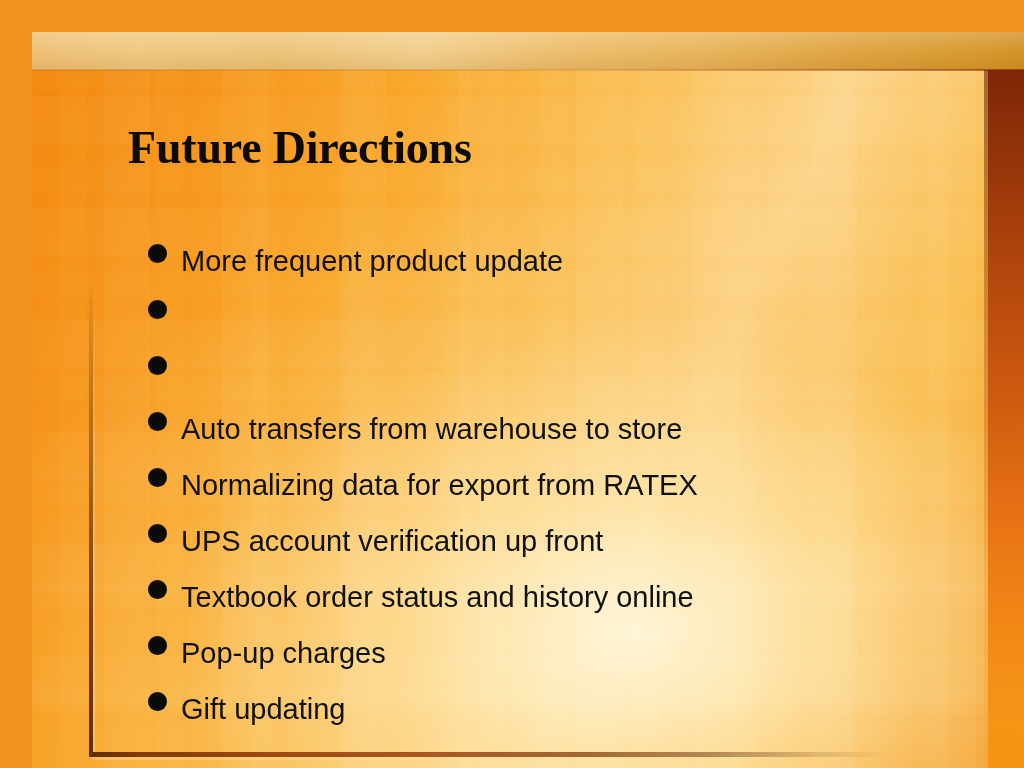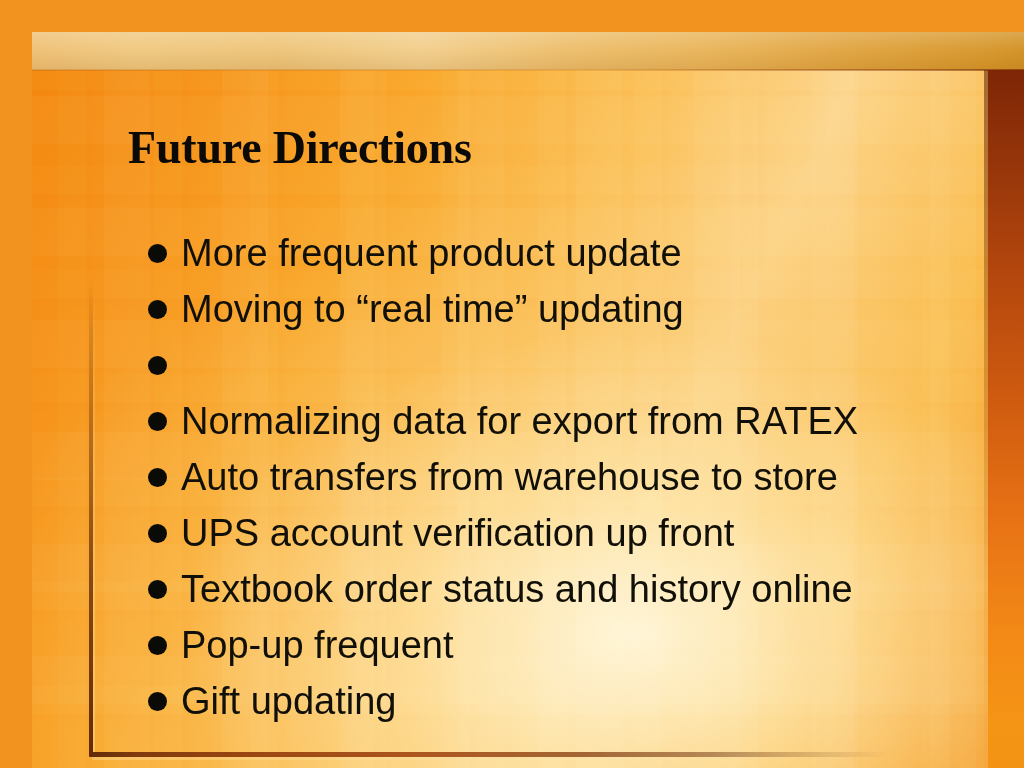--- a/index.html
+++ b/index.html
@@ -196,23 +196,22 @@
     position:absolute;
     left:88px; top:181px;
     width:880px;
     list-style:none;
   }
   .bullet-item {
     position:relative;
     height:48px;
     padding-left:37px;
     display:flex;
-    align-items:center;
     font-family:"Liberation Sans", sans-serif;
-    font-size:38px;
+    font-size:29px;
     line-height:48px;
     color:#111008;
     white-space:nowrap;
   }
   .bullet-marker {
     position:absolute;
     left:4px; top:50%;
     width:19px; height:19px;
     margin-top:-9px;
     border-radius:50%;
@@ -248,51 +247,50 @@
 
     <ul id="bullet-list">
 
       <li class="bullet-item">
         <span class="bullet-marker"></span>
         <span class="bullet-text">More frequent product update</span>
       </li>
 
       <li class="bullet-item">
         <span class="bullet-marker"></span>
-        <span class="bullet-text">Moving to “real time” updating</span>
-      </li>
-
-      <li class="bullet-item">
-        <span class="bullet-marker"></span>
+      </li>
+
+      <li class="bullet-item">
+        <span class="bullet-marker"></span>
+      </li>
+
+      <li class="bullet-item">
+        <span class="bullet-marker"></span>
+        <span class="bullet-text">Auto transfers from warehouse to store</span>
       </li>
 
       <li class="bullet-item">
         <span class="bullet-marker"></span>
         <span class="bullet-text">Normalizing data for export from RATEX</span>
       </li>
 
       <li class="bullet-item">
         <span class="bullet-marker"></span>
-        <span class="bullet-text">Auto transfers from warehouse to store</span>
-      </li>
-
-      <li class="bullet-item">
-        <span class="bullet-marker"></span>
         <span class="bullet-text">UPS account verification up front</span>
       </li>
 
 
       <li class="bullet-item">
         <span class="bullet-marker"></span>
         <span class="bullet-text">Textbook order status and history online</span>
       </li>
 
       <li class="bullet-item">
         <span class="bullet-marker"></span>
-        <span class="bullet-text">Pop-up frequent</span>
+        <span class="bullet-text">Pop-up charges</span>
       </li>
 
       <li class="bullet-item">
         <span class="bullet-marker"></span>
         <span class="bullet-text">Gift updating</span>
       </li>
 
     </ul>
   </div>
 </div>

